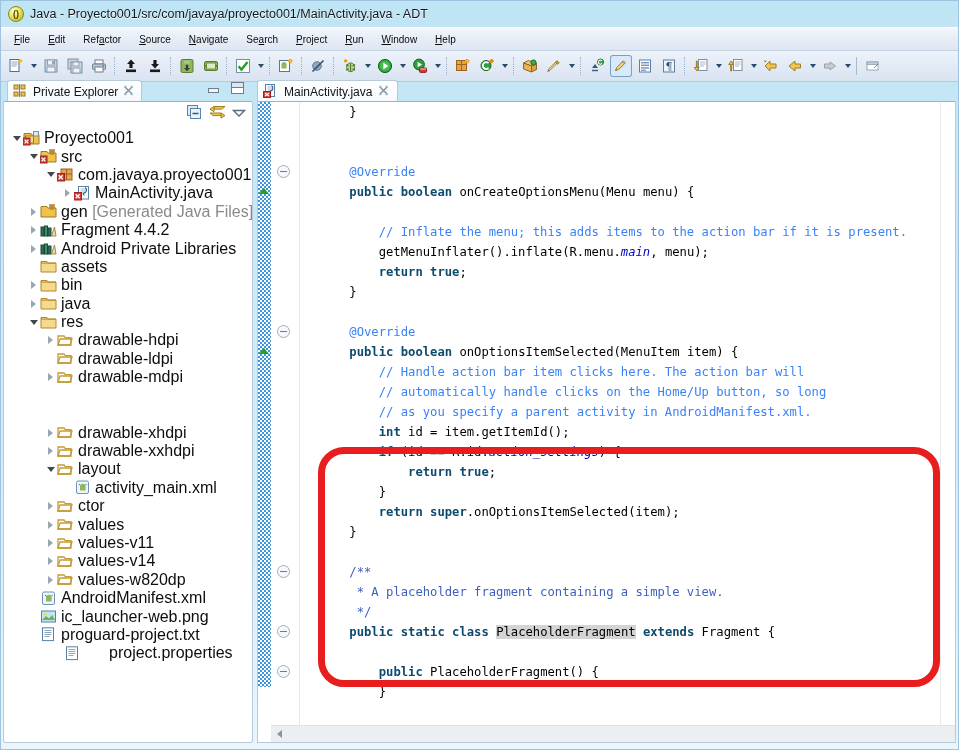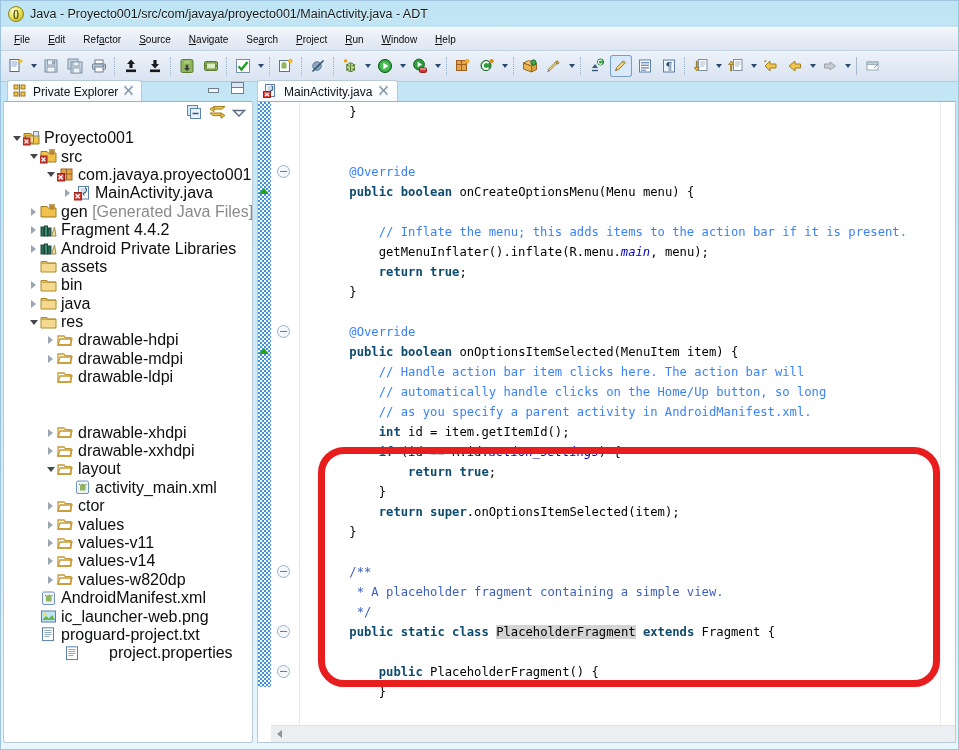--- a/index.html
+++ b/index.html
@@ -590,34 +590,34 @@
             </div>
             <div class="trow" style="padding-left: 34px; align-items: center;">
               <span class="twist collapsed"></span>
               <span class="ticon"><svg width="17" height="15" viewBox="0 0 17 15">
                   <path d="M1 3h6l1.3 1.6H14V12H1z" fill="none" stroke="#c59b35" stroke-width="1.3"></path>
                   <path d="M3 6h12l-2 6H1z" fill="none" stroke="#c59b35" stroke-width="1.3"></path>
                 </svg></span>
               <span class="tlabel">drawable-hdpi</span>
             </div>
             <div class="trow" style="padding-left: 34px;">
+              <span class="twist "></span>
+              <span class="ticon"><svg width="17" height="15" viewBox="0 0 17 15">
+                  <path d="M1 3h6l1.3 1.6H14V12H1z" fill="none" stroke="#c59b35" stroke-width="1.3"></path>
+                  <path d="M3 6h12l-2 6H1z" fill="none" stroke="#c59b35" stroke-width="1.3"></path>
+                </svg></span>
+              <span class="tlabel">drawable-ldpi</span>
+            </div>
+            <div class="trow" style="padding-left: 34px;">
               <span class="twist collapsed"></span>
               <span class="ticon"><svg width="17" height="15" viewBox="0 0 17 15">
                   <path d="M1 3h6l1.3 1.6H14V12H1z" fill="none" stroke="#c59b35" stroke-width="1.3"></path>
                   <path d="M3 6h12l-2 6H1z" fill="none" stroke="#c59b35" stroke-width="1.3"></path>
                 </svg></span>
               <span class="tlabel">drawable-mdpi</span>
-            </div>
-            <div class="trow" style="padding-left: 34px;">
-              <span class="twist "></span>
-              <span class="ticon"><svg width="17" height="15" viewBox="0 0 17 15">
-                  <path d="M1 3h6l1.3 1.6H14V12H1z" fill="none" stroke="#c59b35" stroke-width="1.3"></path>
-                  <path d="M3 6h12l-2 6H1z" fill="none" stroke="#c59b35" stroke-width="1.3"></path>
-                </svg></span>
-              <span class="tlabel">drawable-ldpi</span>
             </div>
             <div class="trow" style="padding-left: 34px; margin-top: 37px;">
               <span class="twist collapsed"></span>
               <span class="ticon"><svg width="17" height="15" viewBox="0 0 17 15">
                   <path d="M1 3h6l1.3 1.6H14V12H1z" fill="none" stroke="#c59b35" stroke-width="1.3"></path>
                   <path d="M3 6h12l-2 6H1z" fill="none" stroke="#c59b35" stroke-width="1.3"></path>
                 </svg></span>
               <span class="tlabel">drawable-xhdpi</span>
             </div>
             <div class="trow" style="padding-left: 34px;">

